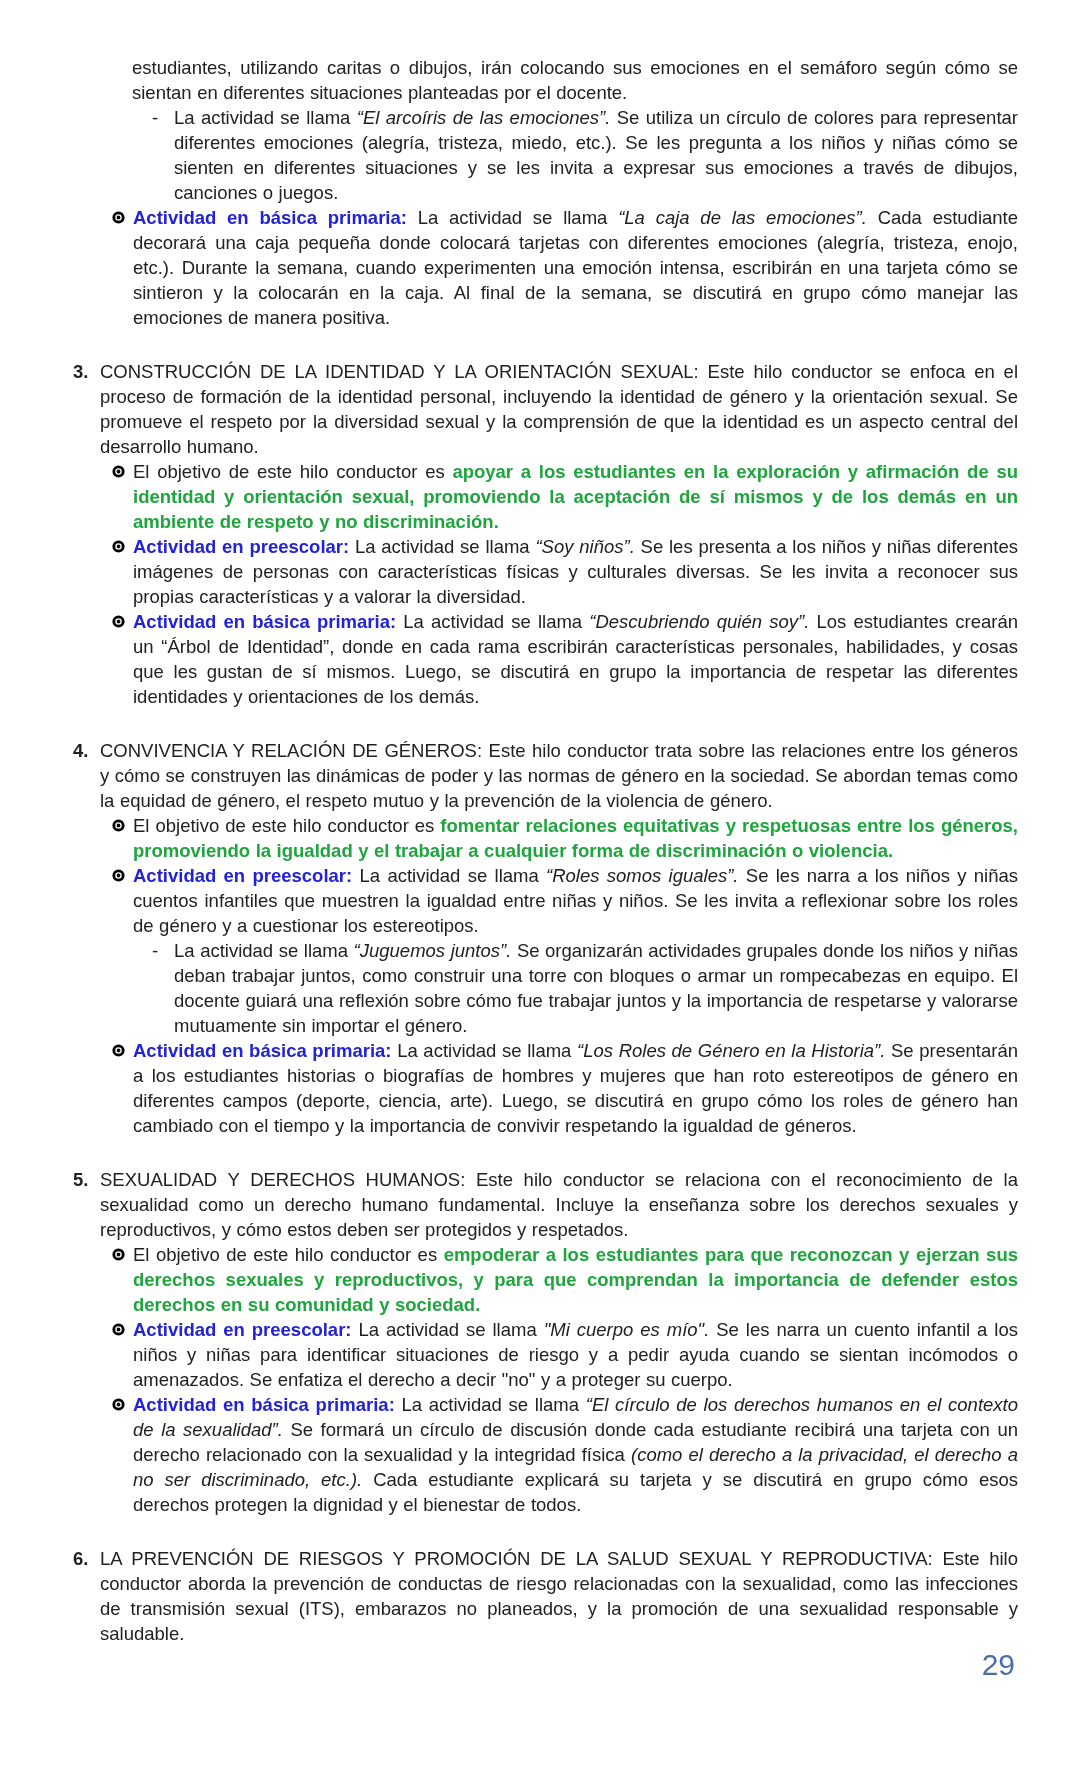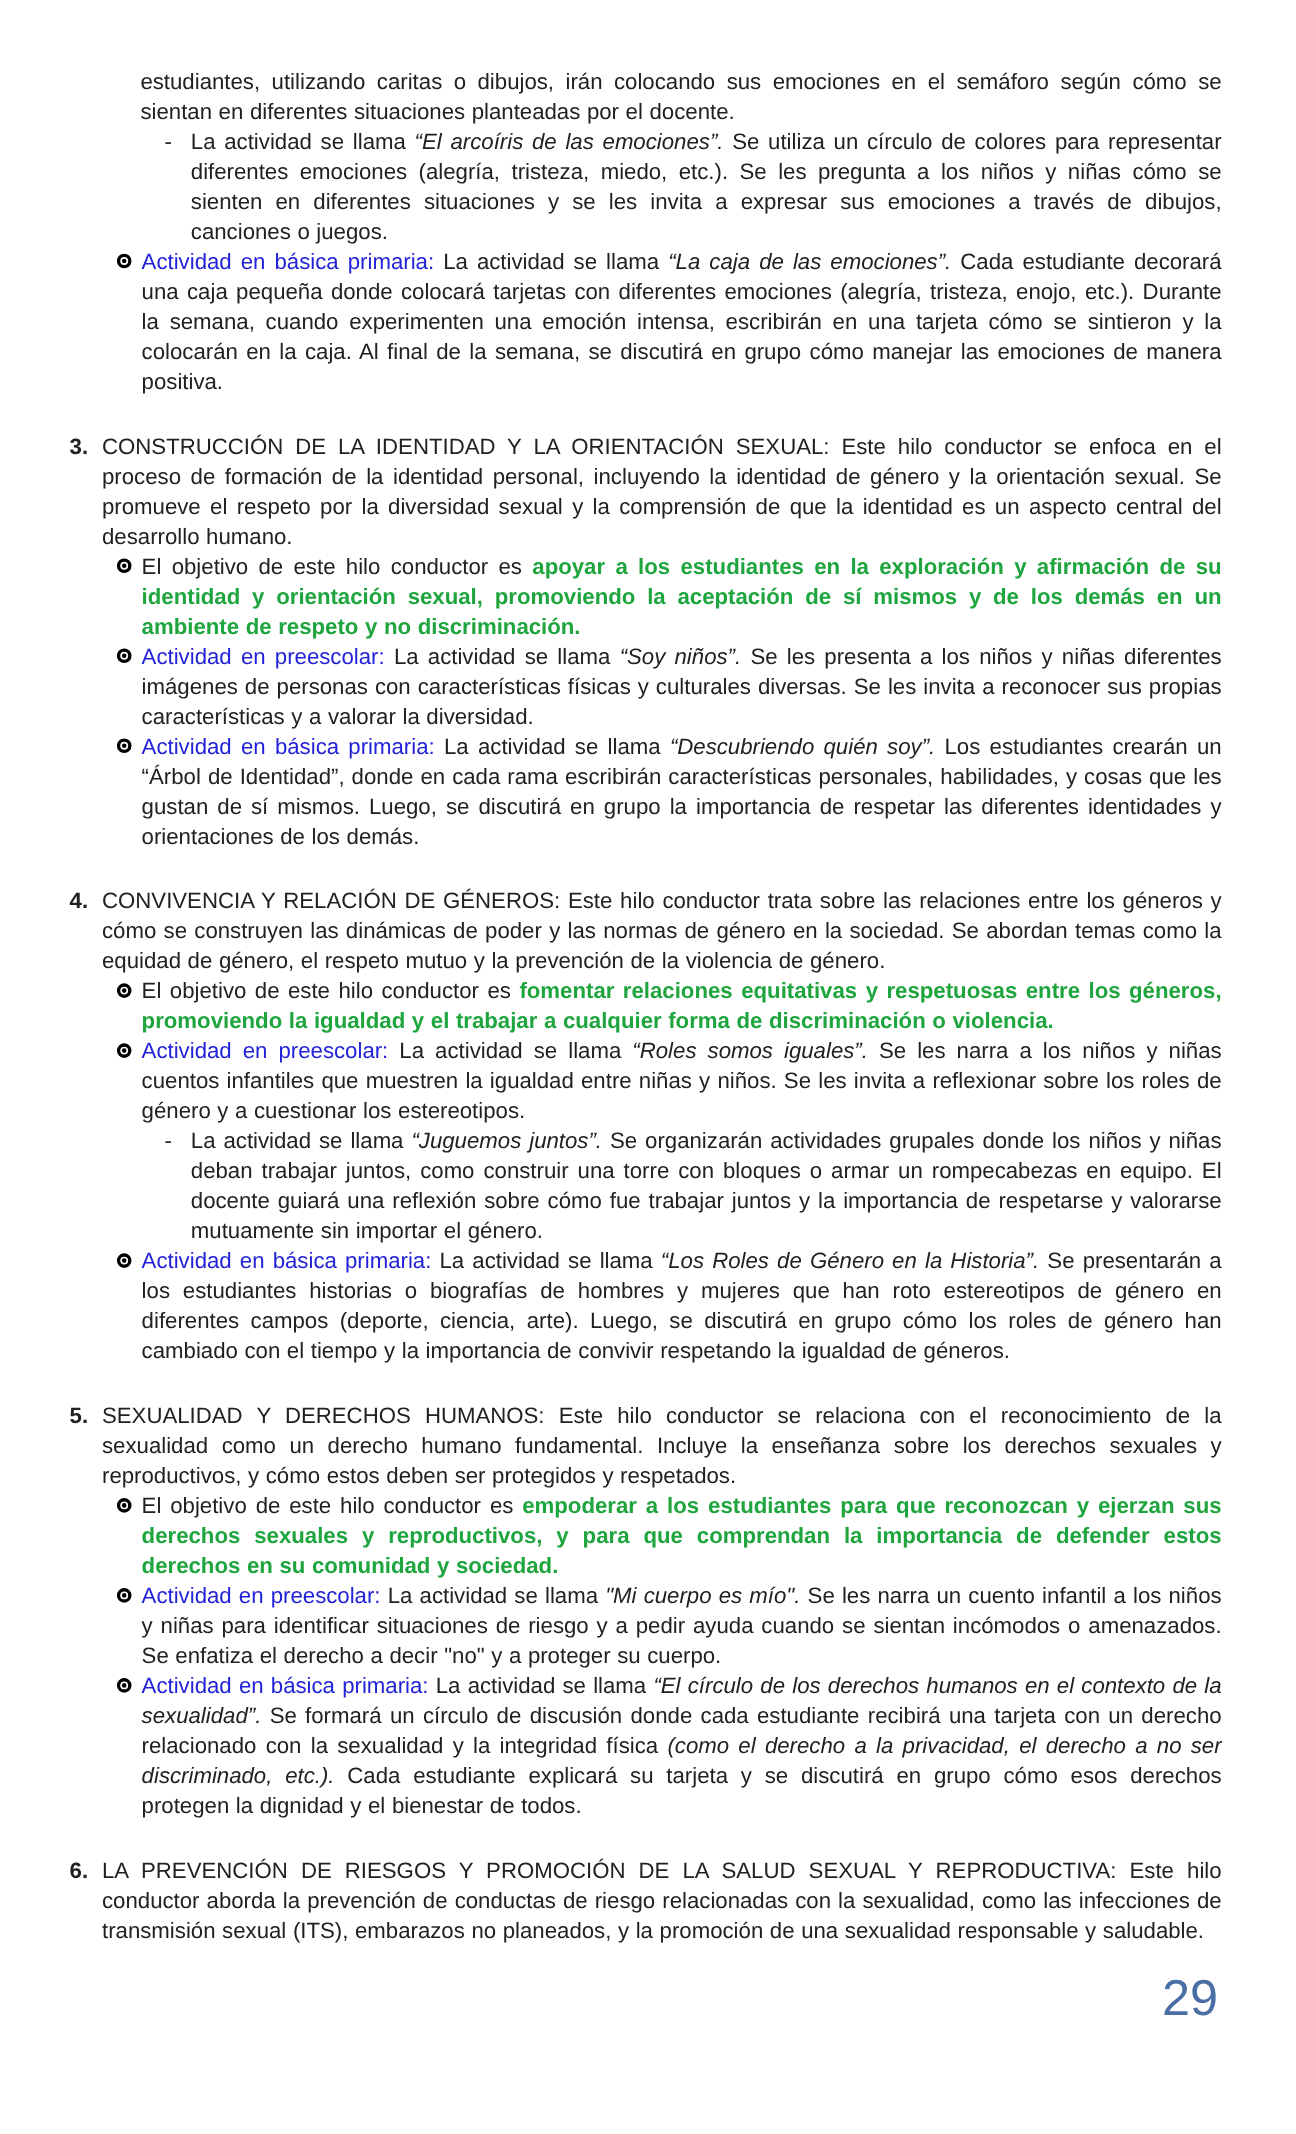--- a/index.html
+++ b/index.html
@@ -5,21 +5,21 @@
   html, body { margin: 0; padding: 0; background: #e8e8e8; }
   .page {
     position: relative;
     width: 1080px;
     height: 1778px;
     background: #ffffff;
     overflow: hidden;
     font-family: "Liberation Sans", "DejaVu Sans", sans-serif;
     color: var(--text, #212121);
   }
-  .doc { position: absolute; top: 55px; left: 0; right: 0; }
+  .doc { position: absolute; top: 55px; left: 15px; right: 0; }
   .blk {
     position: relative;
     font-size: 18.5px;
     line-height: 25px;
     text-align: justify;
     margin-right: 62px;
     -webkit-hyphens: none; hyphens: none;
     word-spacing: 0.02em;
   }
   .blk.continuation { margin-left: 117px; }
@@ -38,28 +38,28 @@
   .marker-ring {
     position: absolute; left: -21px; top: 6px;
     width: 13px; height: 13px; display: block;
   }
   .marker-ring svg { display: block; }
 
   .r-n  {}
   .r-b  { font-weight: normal; }
   .r-i  { font-style: italic; }
   .r-bi { font-weight: normal; font-style: italic; }
-  .r-blue-b  { font-weight: normal; color: var(--blue, #2222d8); }
+  .r-blue-b  { font-weight: bold; color: var(--blue, #2222d8); }
   .r-green-b { font-weight: bold; color: var(--green, #1fa53e); }
 
   .page-number {
     position: absolute;
     top: 1645px;
     right: 65px;
-    font-size: 42px;
+    font-size: 30px;
     line-height: 40px;
     color: var(--pagenum, #4a6fa5);
   }
 </style>
 </head>
 <body>
 
 <div class="page">
   <div class="doc">
       <div class="blk continuation"><span class="r-n">estudiantes, utilizando caritas o dibujos, irán colocando sus emociones en el semáforo según cómo se sientan en diferentes situaciones planteadas por el docente.</span></div>

